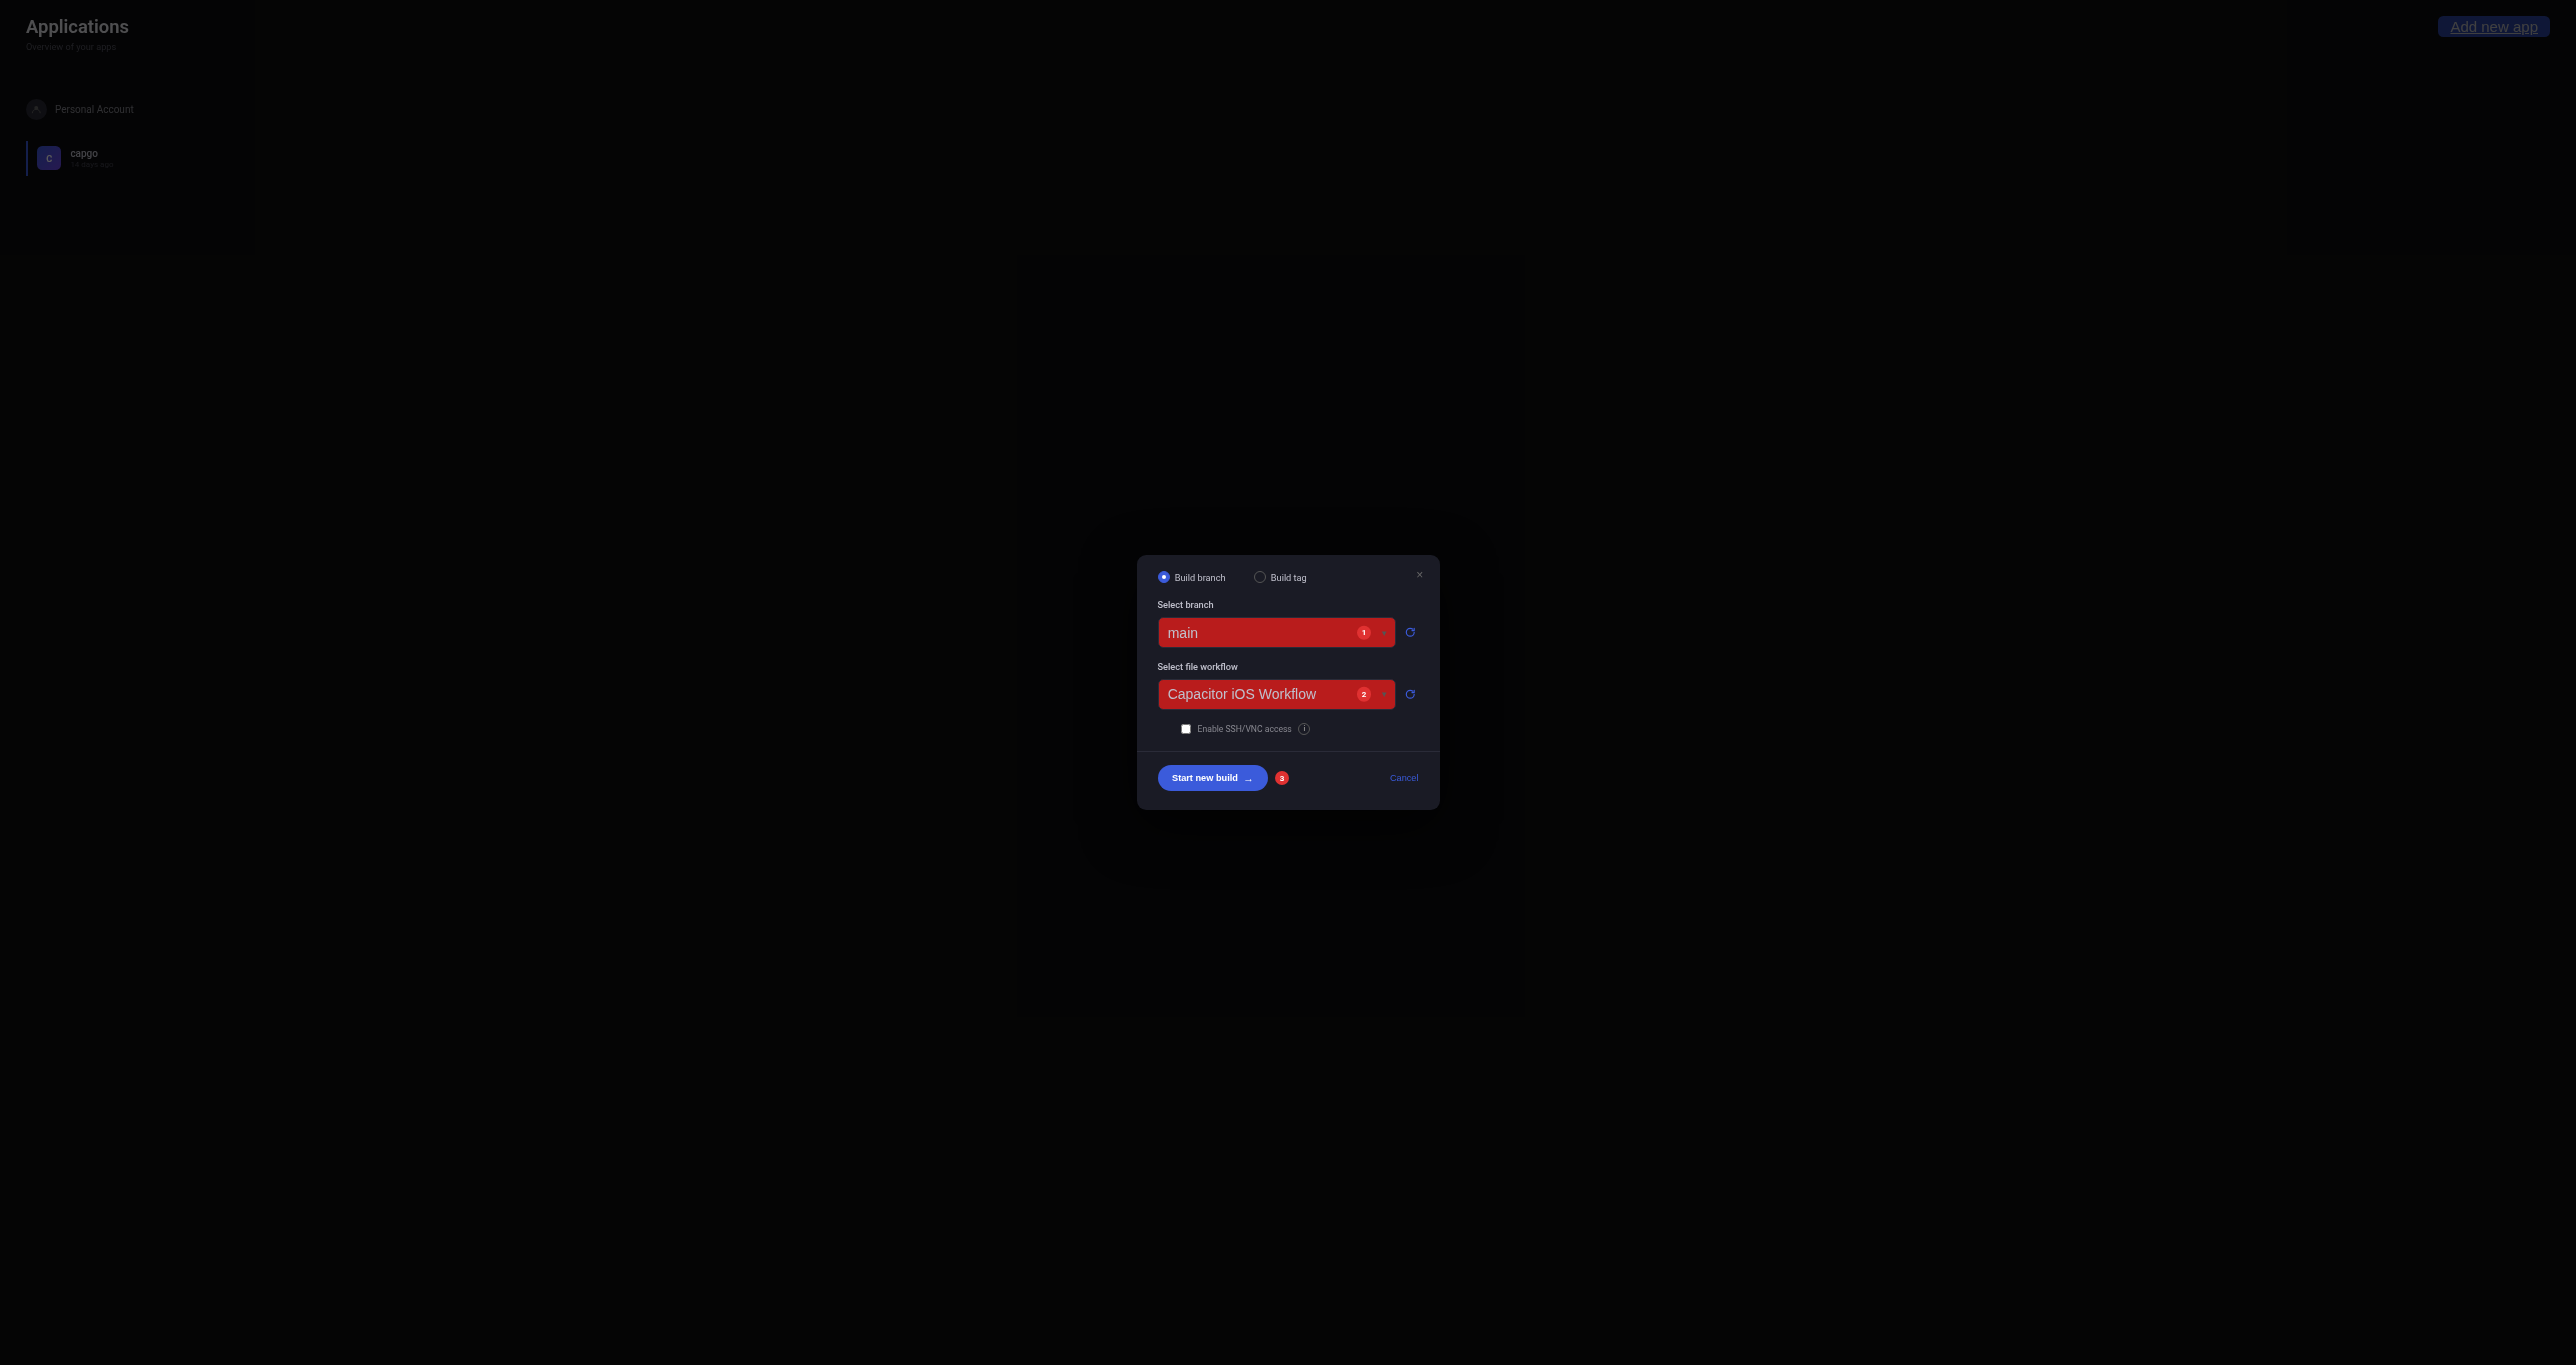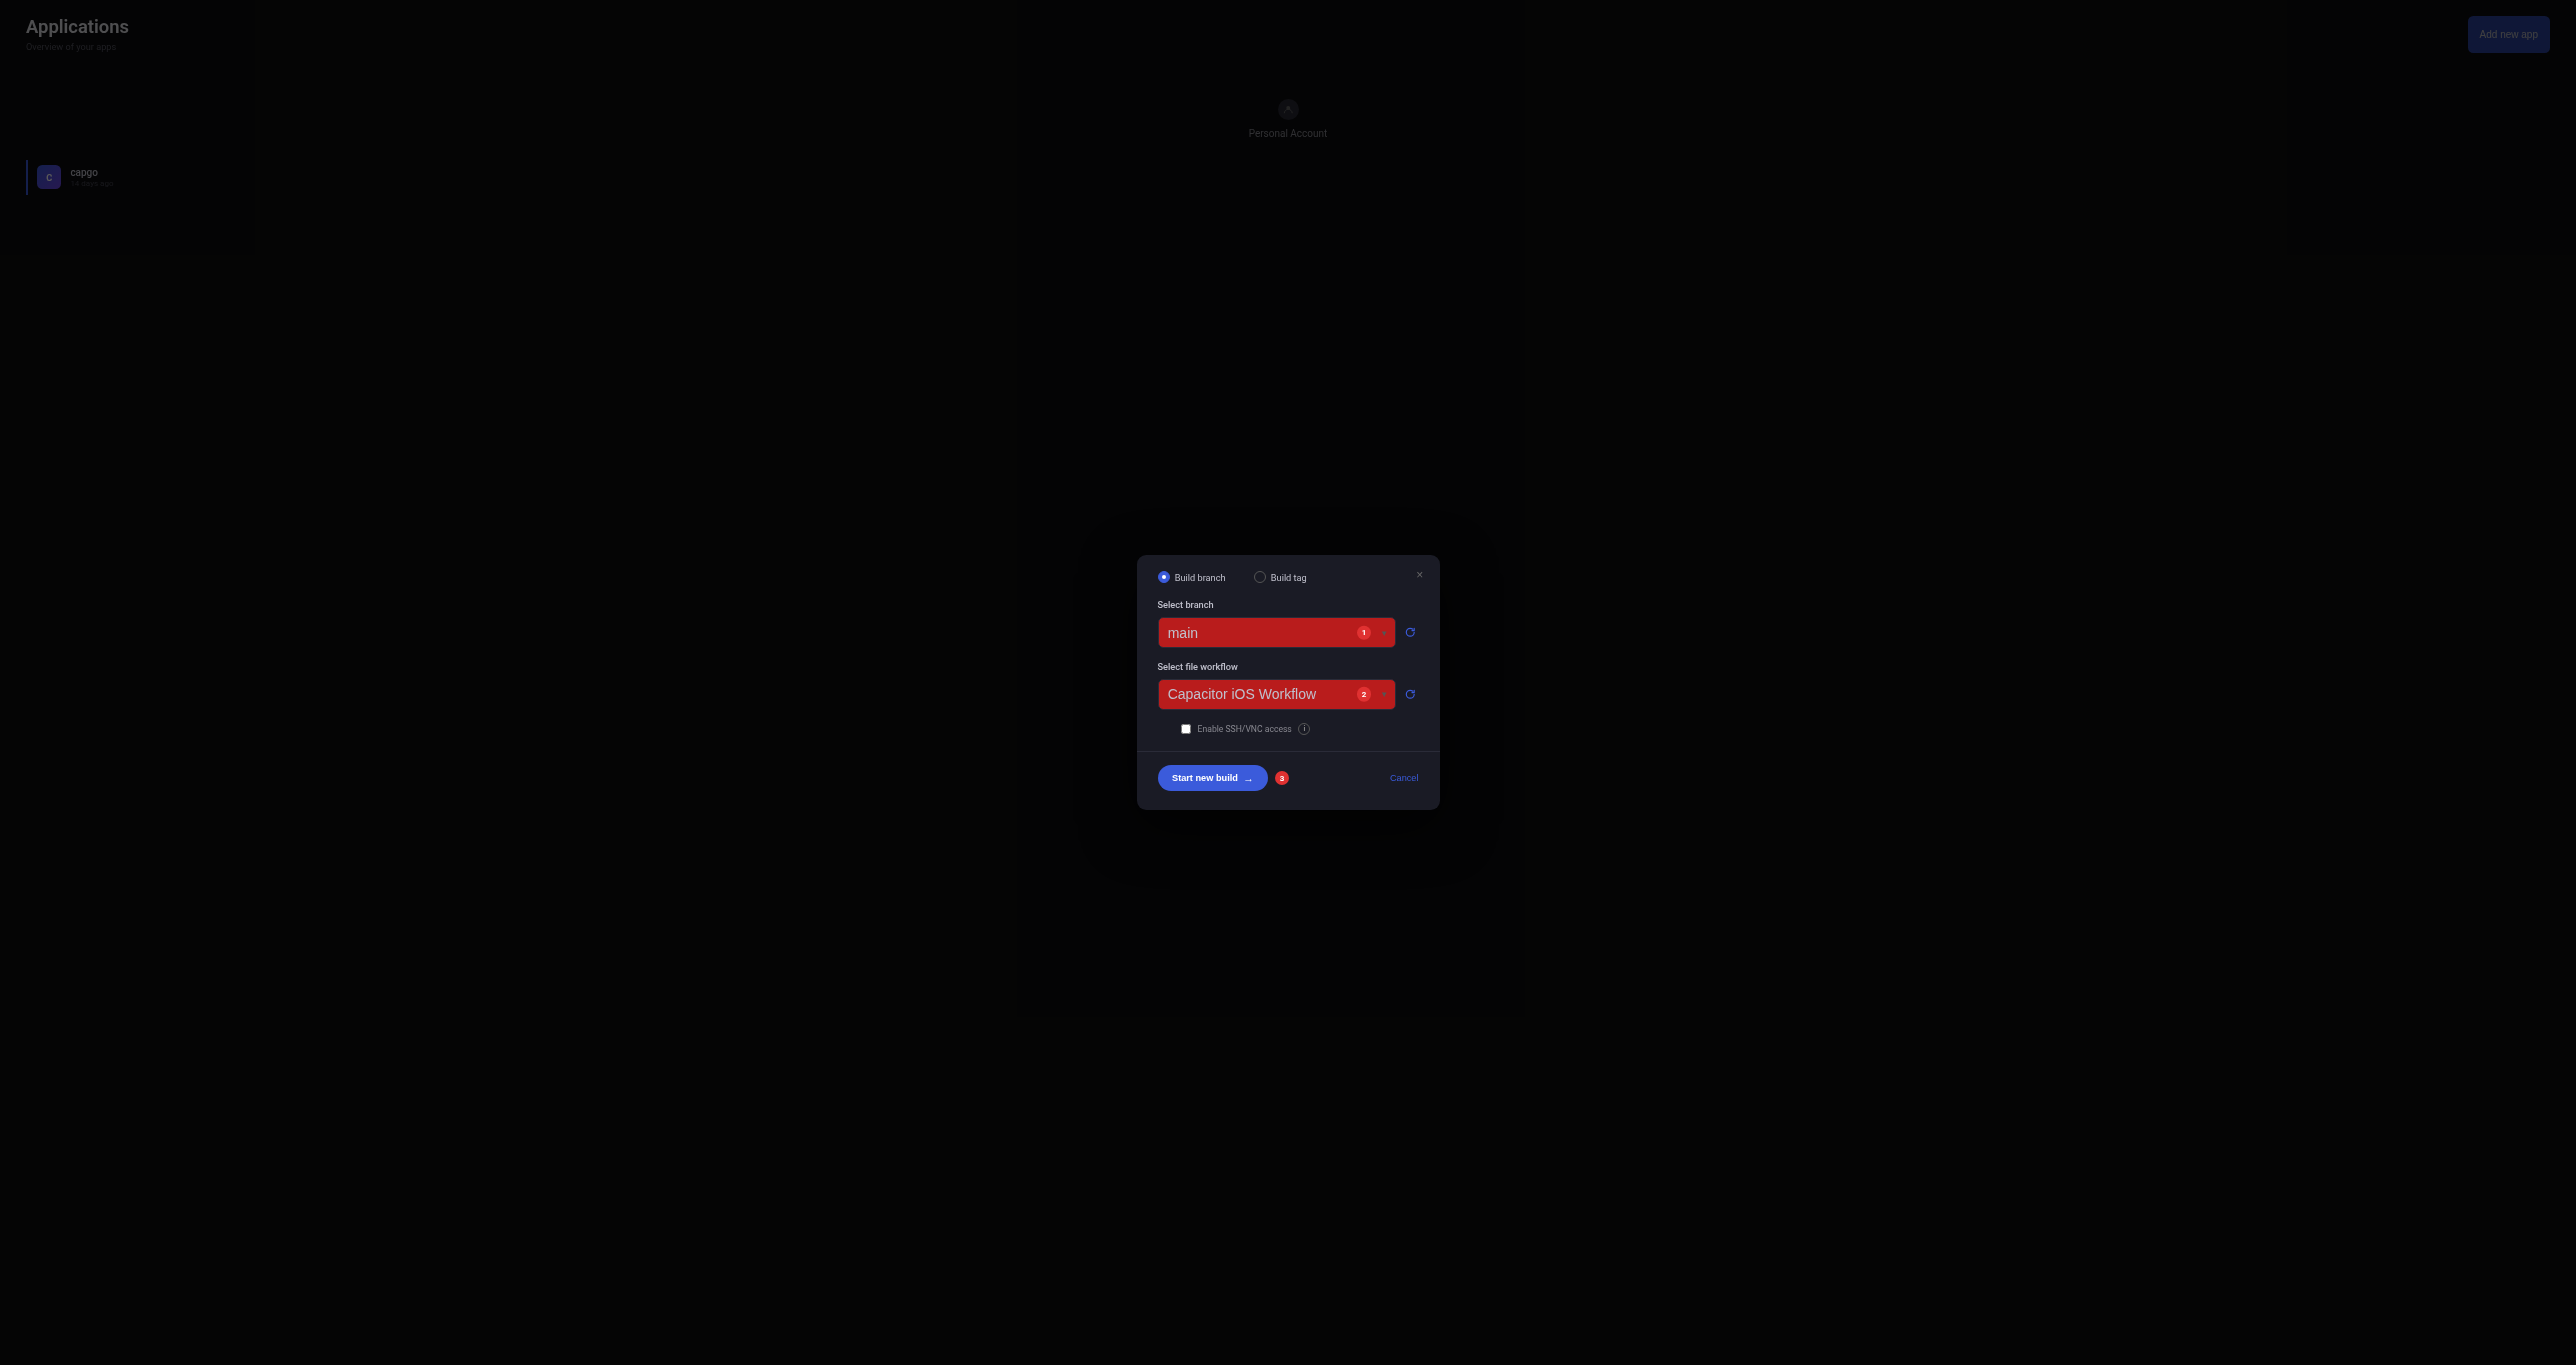--- a/index.html
+++ b/index.html
@@ -31,21 +31,20 @@
       color: #555560;
       font-size: 9.2px;
     }
 
     .account-section {
       margin-top: 39px;
       display: flex;
       align-items: center;
       gap: 8px;
       padding: 8px 0;
-      flex-direction: column;
     }
 
     .account-avatar {
       width: 21px;
       height: 21px;
       border-radius: 50%;
       background: #2a2a35;
       display: flex;
       align-items: center;
       justify-content: center;
@@ -94,24 +93,25 @@
     }
 
     .top-right-btn {
       position: absolute;
       top: 16px;
       right: 26px;
       background: #3b5bdb;
       color: #fff;
       border: none;
       border-radius: 5.3px;
-      padding: 13px 12px;
-      font-size: 10px;
+      padding: 2px 12px;
+      font-size: 15px;
       cursor: pointer;
       opacity: 0.7;
+      text-decoration: underline;
     }
 
     
     .overlay {
       position: absolute;
       inset: 0;
       background: rgba(0,0,0,0.65);
       display: flex;
       align-items: center;
       justify-content: center;

